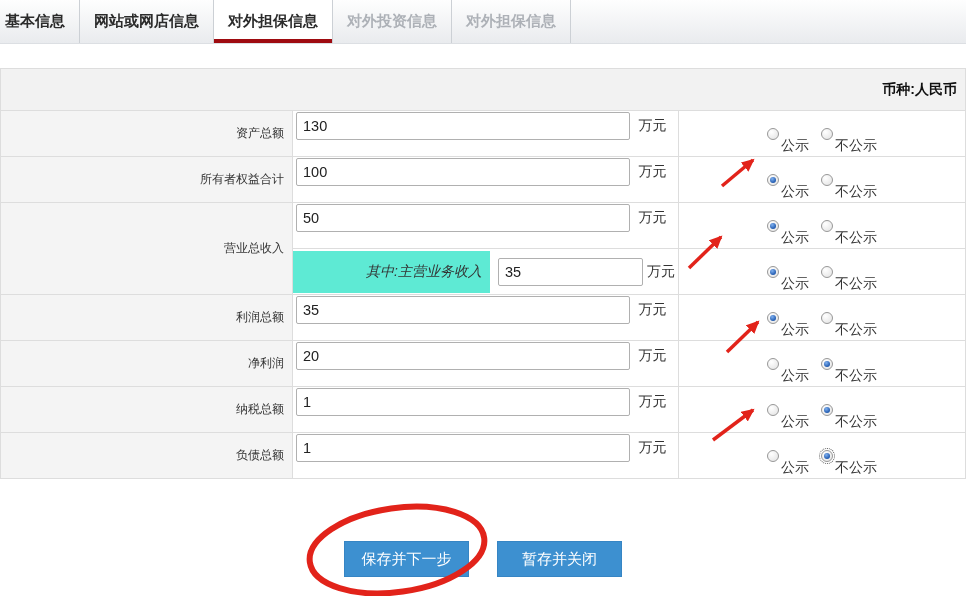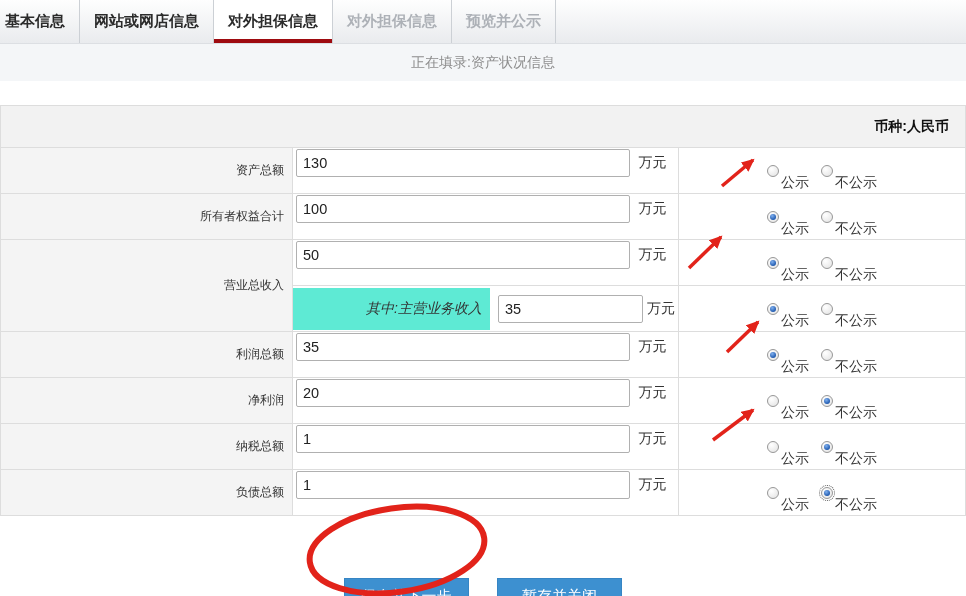--- a/index.html
+++ b/index.html
@@ -16,21 +16,21 @@
   .tab.disabled { color:#adb1b7; cursor:default; }
   .tab.active { background:#fff; }
   .tab.active::after { content:""; position:absolute; left:0; right:0; bottom:0; height:4px; background:#9e0b10; }
   
   .statusband { height:37px; background:#f4f6f8; display:flex; align-items:center;
     justify-content:center; font-size:14px; color:#8d8d8d; }
   
   table.formtable { width:966px; border-collapse:collapse; margin-top:24px; table-layout:fixed; }
   table.formtable td { border:1px solid #ddd; height:42px; box-sizing:border-box; }
   td.hdr-cell { background:#f2f2f2; text-align:right; font-weight:bold; font-size:14px;
-    color:#111; padding-right:16px; }
+    color:#111; padding-right:8px; }
   td.lbl-cell { background:#f4f4f4; text-align:right; padding-right:8px; font-size:12px; color:#333; }
   td.inp-cell { background:#fff; padding:0 0 16px 3px; vertical-align:middle; }
   input.amt { width:334px; height:28px; border:1px solid #b0b0b0; border-radius:2px;
     font-size:14.5px; padding:0 6px; box-sizing:border-box; vertical-align:middle;
     color:#222; font-family:inherit; background:#fff; }
   input.amt.short { width:145px; }
   .unit { font-size:14px; color:#333; margin-left:4px; vertical-align:middle; }
   td.inp-cell.subcell { padding:0; }
   .subwrap { display:flex; align-items:stretch; height:42px; }
   .sub-label { width:189px; background:#5eead4; display:flex; align-items:center;
@@ -55,27 +55,24 @@
 </style>
 </head>
 <body>
 
 <div class="page">
 
   <div class="tabbar">
     <div class="tab">基本信息</div>
     <div class="tab">网站或网店信息</div>
     <div class="tab active">对外担保信息</div>
+    <div class="tab disabled">对外投资信息</div>
     <div class="tab disabled">对外担保信息</div>
-    <div class="tab disabled">预览并公示</div>
   </div>
 
-  <div class="statusband">
-    <span>正在填录:资产状况信息</span>
-  </div>
 
   <table class="formtable">
     <colgroup>
         <col style="width:292px">
         <col style="width:386px">
         <col>
       </colgroup>
     <tbody>
         <tr>
       <td class="hdr-cell" colspan="3">币种:人民币</td>

